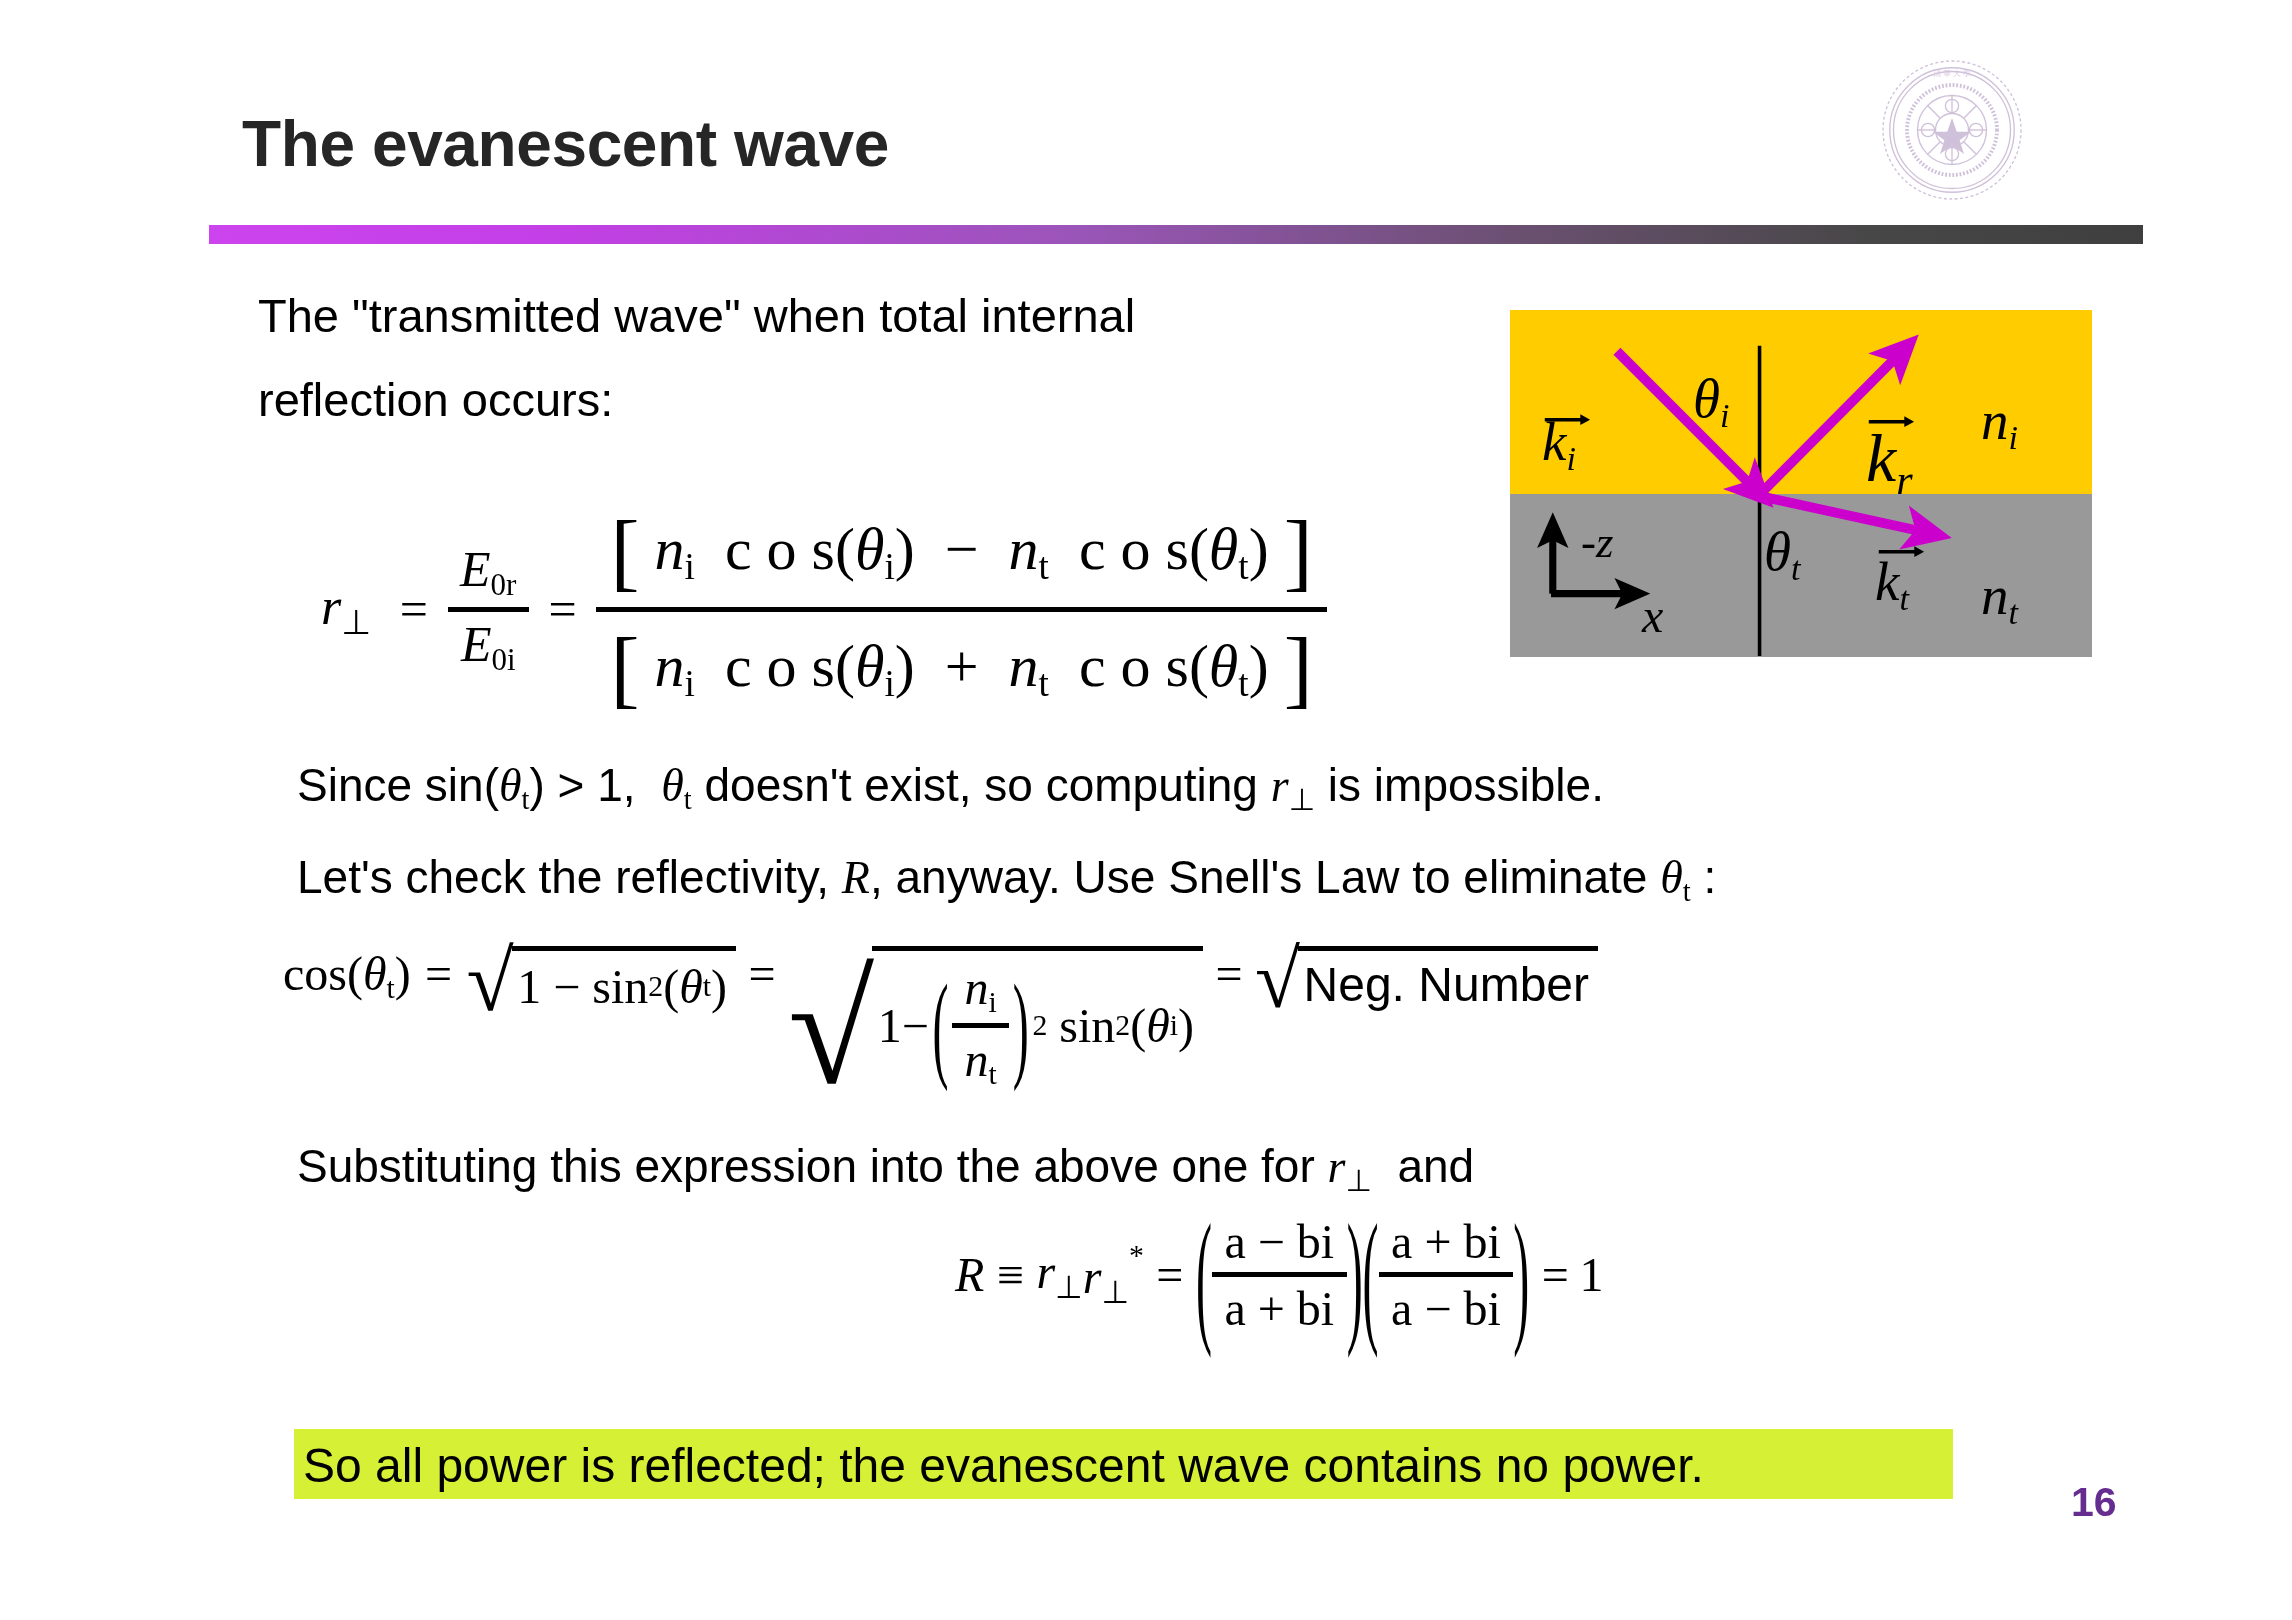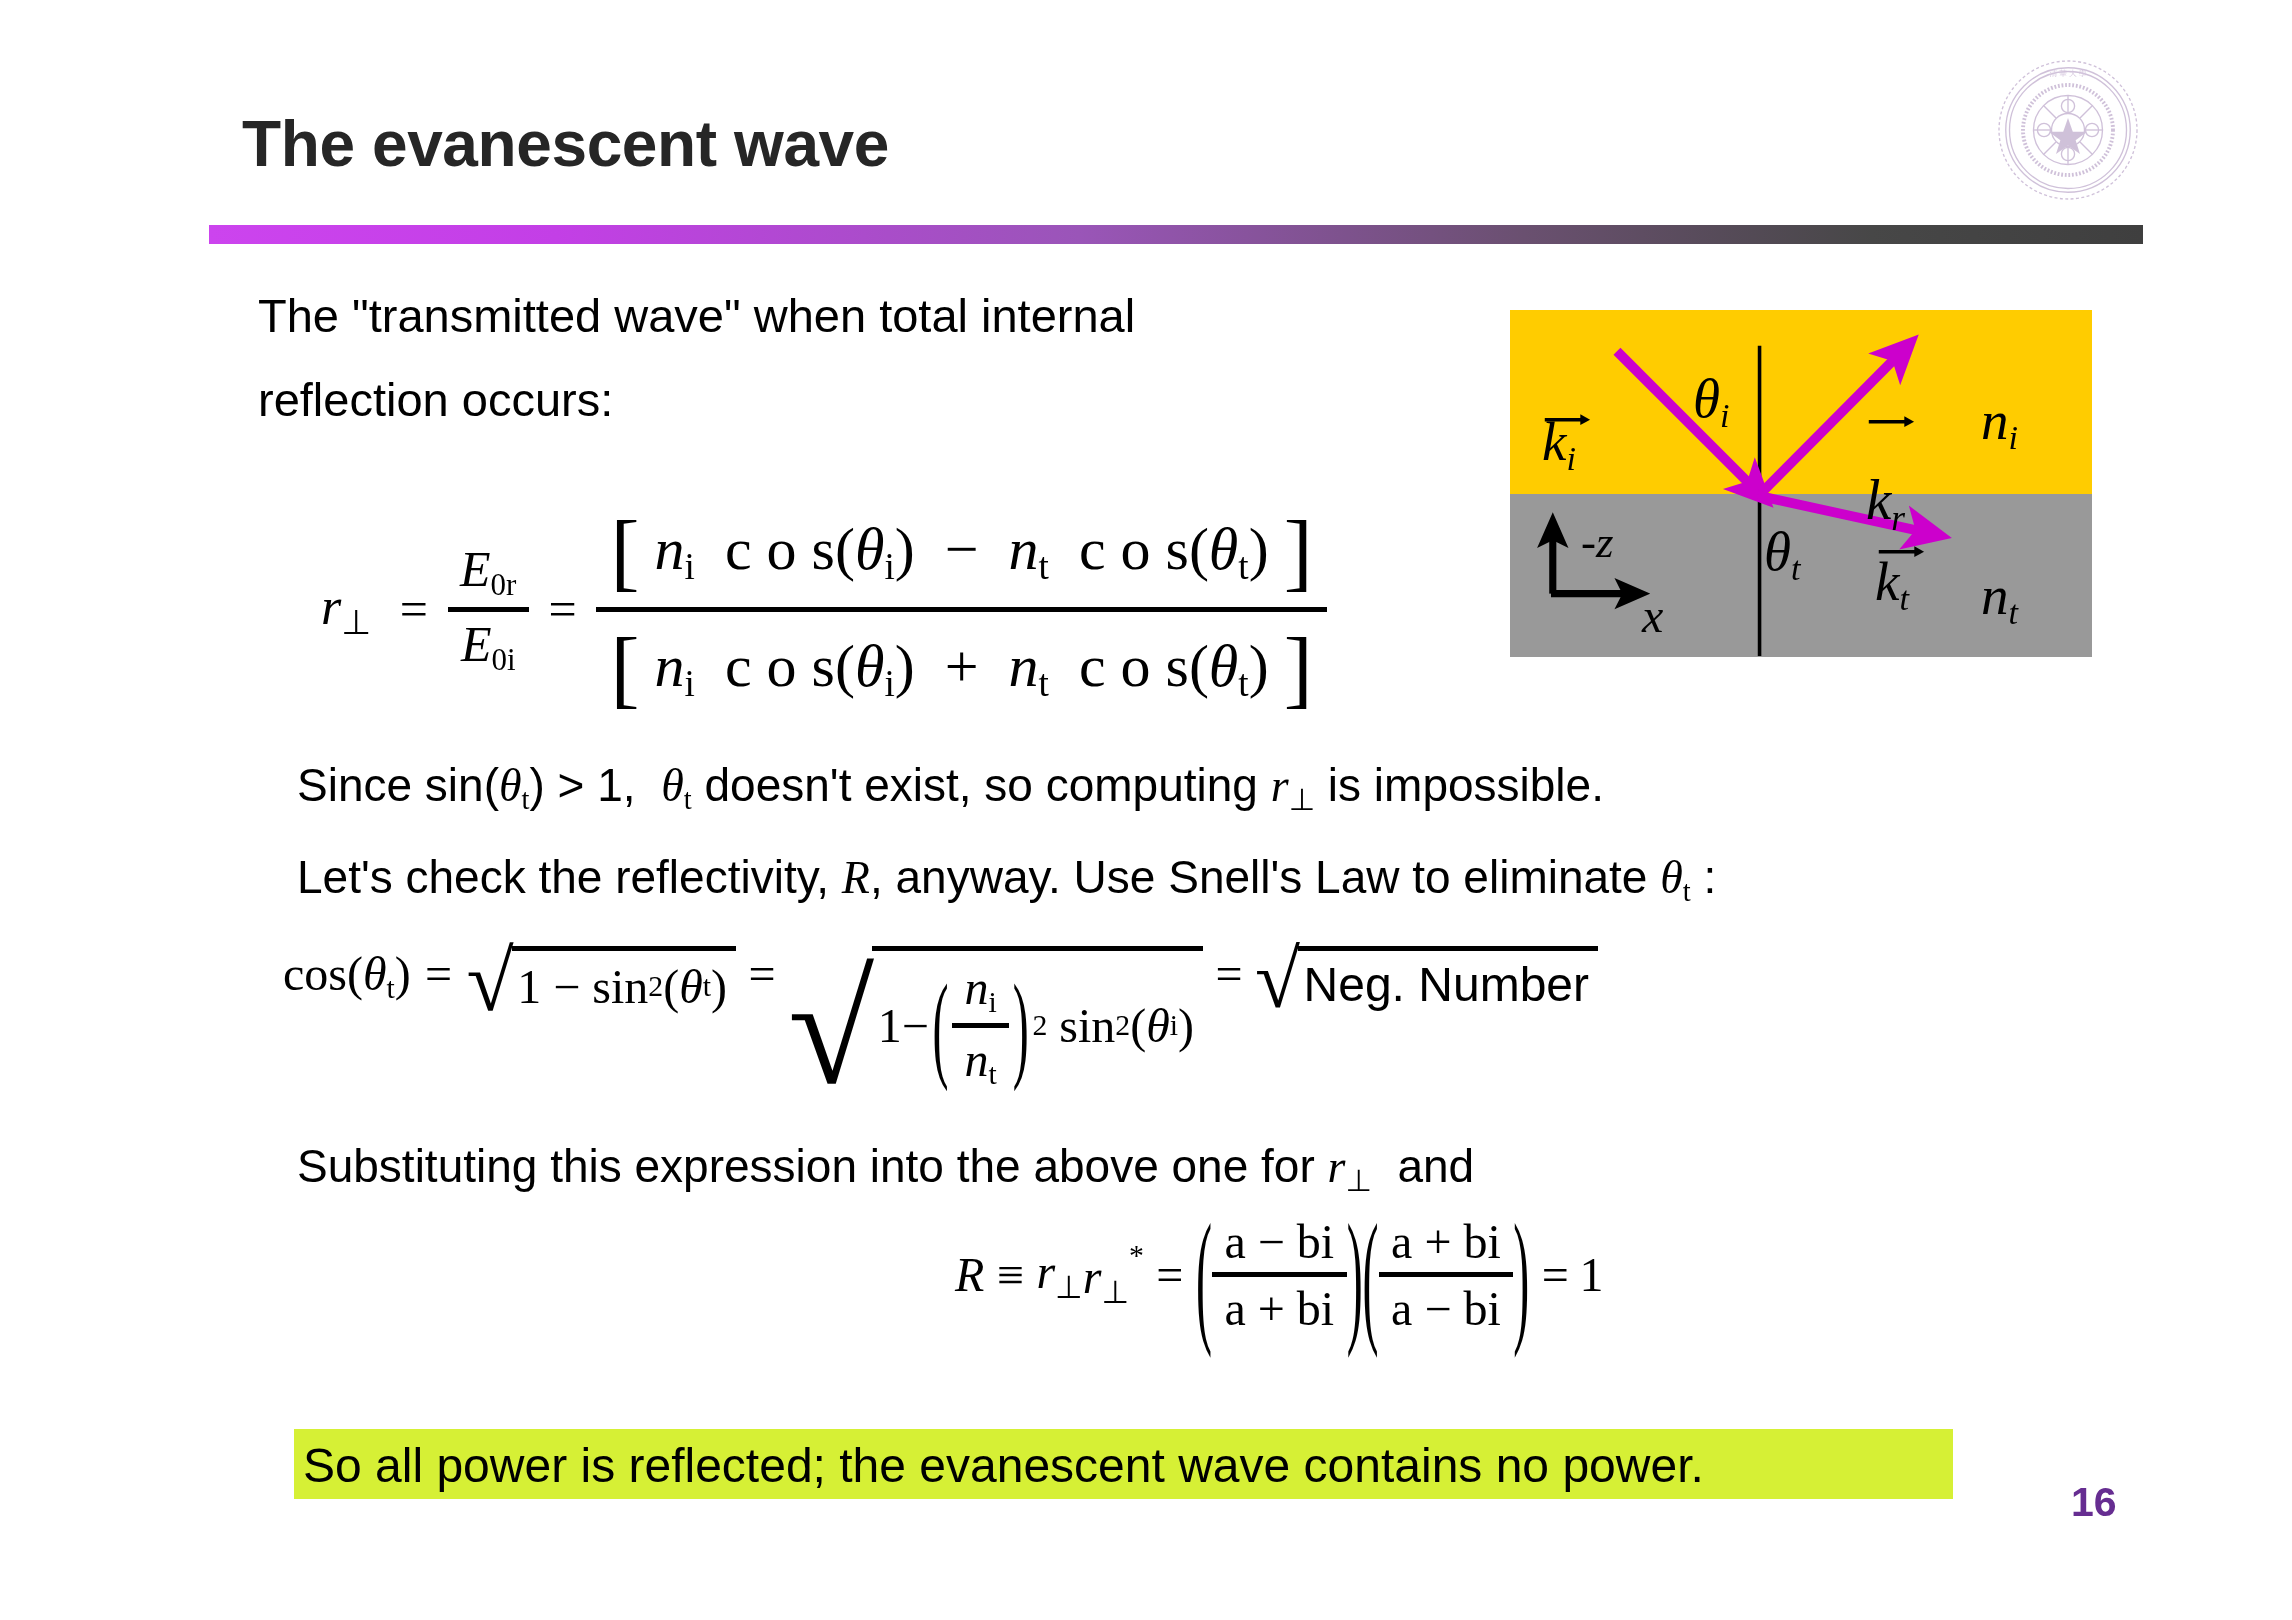--- a/index.html
+++ b/index.html
@@ -18,21 +18,21 @@
     position:absolute;left:242px;top:107px;
     font-size:64px;font-weight:bold;color:#262626;
     letter-spacing:-0.4px;white-space:nowrap;
   }
   .divider{
     position:absolute;left:209px;top:225px;
     width:1934px;height:18.7px;
     background:linear-gradient(to right,#cc44ee 0%,#c33fe6 18%,#9a55b8 45%,#6a5070 68%,#474747 86%,#3f3f3f 100%);
   }
   .logo{
-    position:absolute;left:1993px;top:55px;
+    position:absolute;left:1877px;top:55px;
     width:150px;height:150px;opacity:.55;
   }
 
   
   .bodytext{
     position:absolute;
     font-size:47px;color:#000;line-height:1.0;
     white-space:nowrap;
   }
   .t1{left:258px;top:292px;}
@@ -251,21 +251,21 @@
         </svg>
     </div>
     <div class="vecarrow" style="left:367px;top:231px;width:48px;">
       <svg viewBox="0 0 54 16">
           <line x1="2" y1="9" x2="43" y2="9" stroke="#000" stroke-width="4"></line>
           <path d="M42,3 L53,9 L42,15 Z" fill="#000"></path>
         </svg>
     </div>
 
     <div class="dlabel" style="left:32px;top:104px;font-size:55px;"><span>k</span><span class="s">i</span></div>
-    <div class="dlabel" style="left:356px;top:114px;font-size:57px;margin-top:47px;"><span>k</span><span class="s">r</span></div>
+    <div class="dlabel" style="left:356px;top:114px;font-size:68px;"><span>k</span><span class="s">r</span></div>
     <div class="dlabel" style="left:365px;top:244px;font-size:55px;"><span>k</span><span class="s">t</span></div>
 
     <div class="dlabel" style="left:183px;top:61px;font-size:55px;"><span>θ</span><span class="s">i</span></div>
     <div class="dlabel" style="left:254px;top:214px;font-size:55px;"><span>θ</span><span class="s">t</span></div>
 
     <div class="dlabel" style="left:471px;top:83px;font-size:55px;"><span>n</span><span class="s">i</span></div>
     <div class="dlabel" style="left:471px;top:258px;font-size:55px;"><span>n</span><span class="s">t</span></div>
 
     <div class="dlabel" style="left:71px;top:210px;font-size:45px;">-z</div>
     <div class="dlabel" style="left:132px;top:282px;font-size:48px;">x</div>

